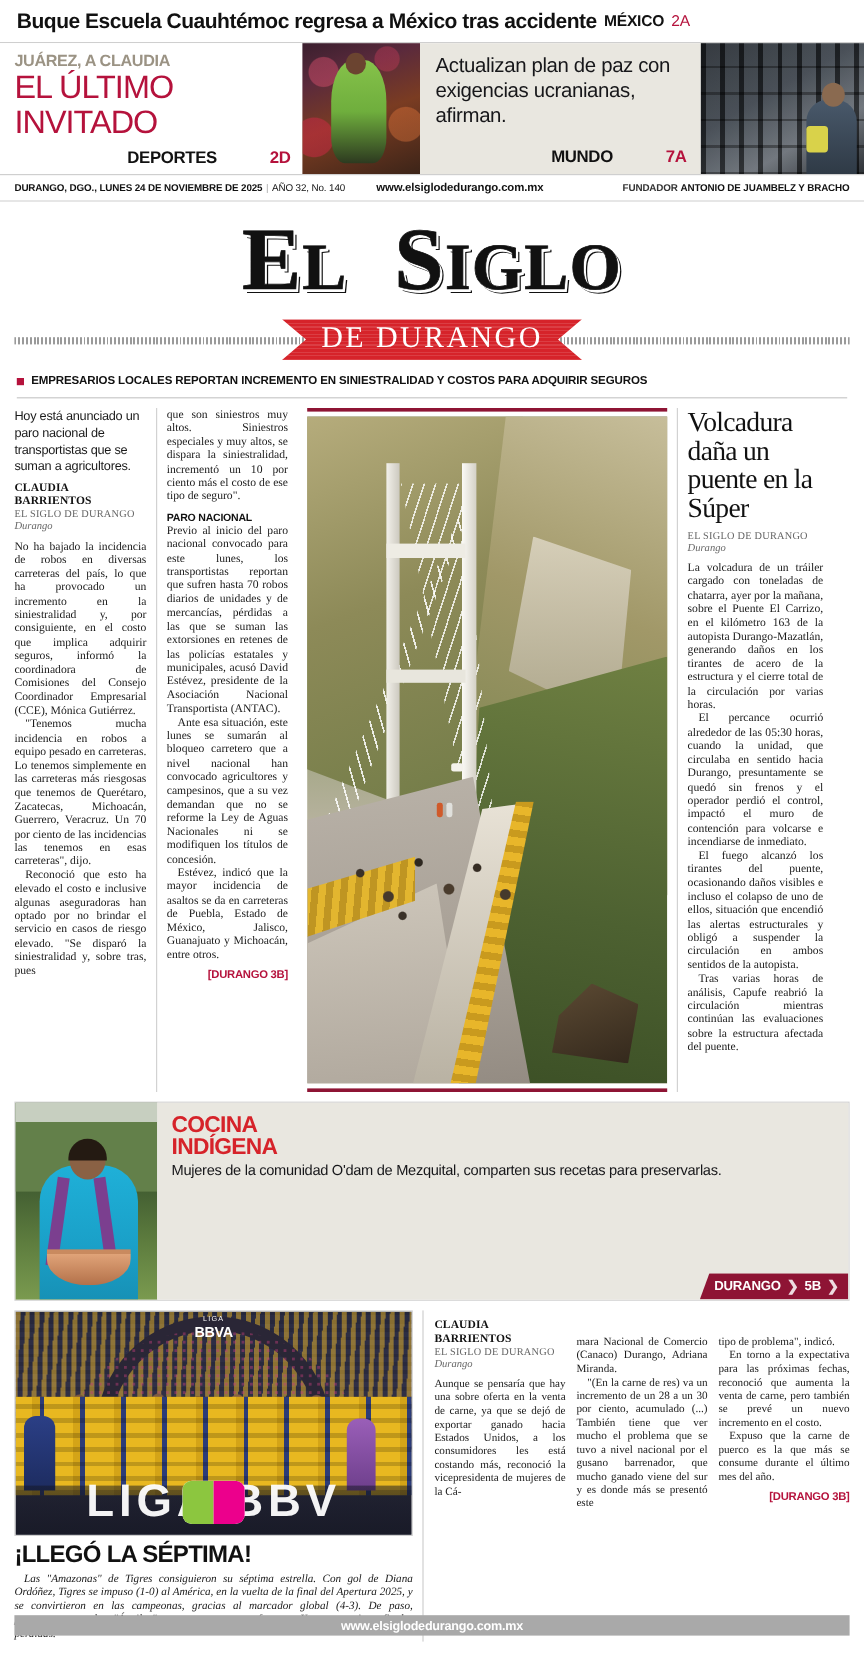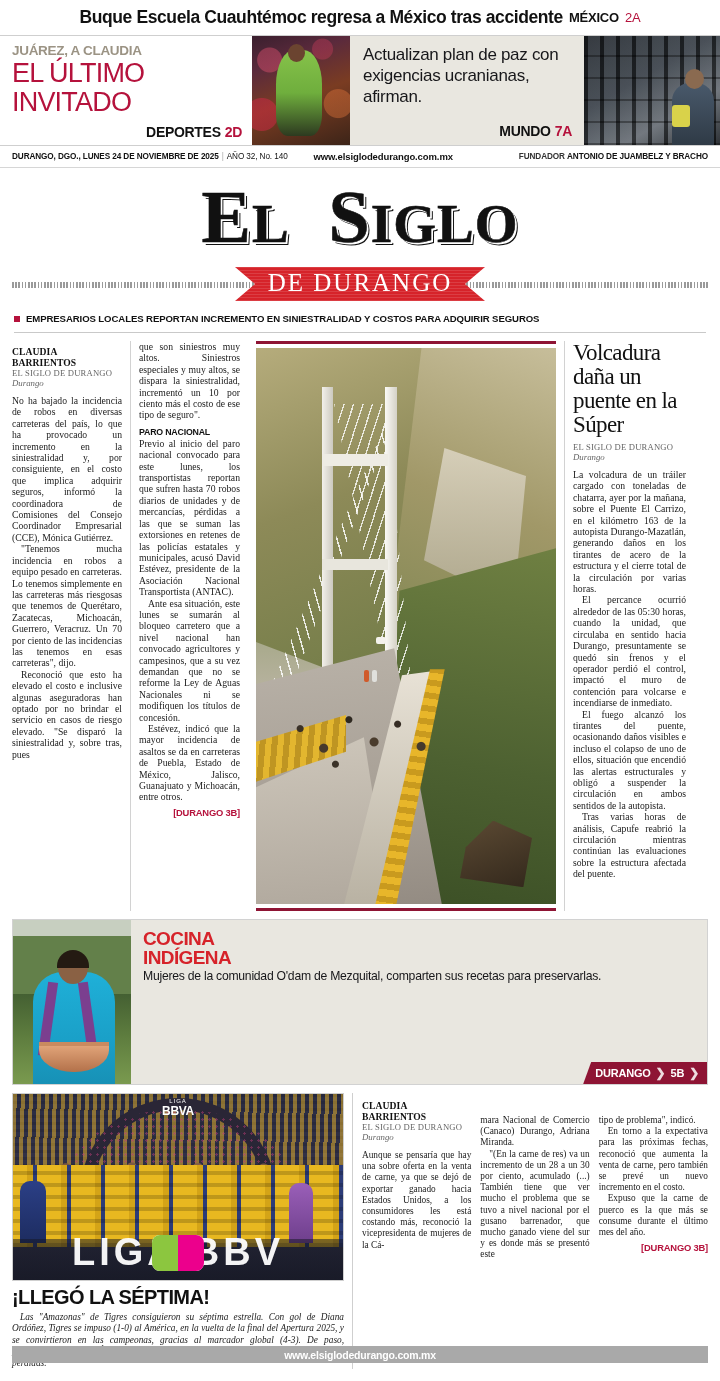--- a/index.html
+++ b/index.html
@@ -10,21 +10,20 @@
     position: relative;
     overflow: hidden;
   }
   .page { width: 720px; height: 1381px; position: relative; background: #ffffff; }
 
   
   .topstrip {
     height: 36px;
     display: flex;
     align-items: center;
-    justify-content: center;
     border-bottom: 1px solid #cfcfcf;
     padding: 0 14px;
   }
   .topstrip .tline {
     font-family: "Liberation Sans", sans-serif;
     font-size: 17.5px;
     font-weight: 600;
     letter-spacing: -0.4px;
     white-space: nowrap;
   }
@@ -68,20 +67,21 @@
     margin-top: 2px;
   }
   .tagline { text-align: right; }
   .tag-dark {
     display: inline-block;
     font-family: "Liberation Sans", sans-serif;
     font-size: 14px;
     font-weight: 700;
     letter-spacing: -0.3px;
     color: #111;
+    margin-left: 40px;
   }
   .tag-red { color: #b5123c; font-weight: 700; }
 
   .promo-photo-a {
     width: 98px;
     background: linear-gradient(160deg,#3a1f2e 0%,#5b2a3c 25%,#7a3c22 55%,#3c2418 100%);
     position: relative;
     overflow: hidden;
   }
   .promo-photo-a .player {
@@ -496,20 +496,21 @@
 
   <div class="kickerline">
     <span class="kickersq"></span>
     <span>EMPRESARIOS LOCALES REPORTAN INCREMENTO EN SINIESTRALIDAD Y COSTOS PARA ADQUIRIR SEGUROS</span>
   </div>
   <div class="hrule"></div>
 
   <div class="bodygrid">
 
     <div class="col col-1">
+      <div class="lede">Hoy está anunciado un paro nacional de transportistas que se suman a agricultores.</div>
       <div class="byline">CLAUDIA BARRIENTOS</div>
       <div class="bysrc">EL SIGLO DE DURANGO</div>
       <div class="byloc">Durango</div>
       <div class="bodytext">
         <p class="first">No ha bajado la incidencia de robos en diversas carreteras del país, lo que ha provocado un incremento en la siniestralidad y, por consiguiente, en el costo que implica adquirir seguros, informó la coordinadora de Comisiones del Consejo Coordinador Empresarial (CCE), Mónica Gutiérrez.</p>
         <p>"Tenemos mucha incidencia en robos a equipo pesado en carreteras. Lo tenemos simplemente en las carreteras más riesgosas que tenemos de Querétaro, Zacatecas, Michoacán, Guerrero, Veracruz. Un 70 por ciento de las incidencias las tenemos en esas carreteras", dijo.</p>
         <p>Reconoció que esto ha elevado el costo e inclusive algunas aseguradoras han optado por no brindar el servicio en casos de riesgo elevado. "Se disparó la siniestralidad y, sobre tras, pues</p>
       </div>
     </div>
 

